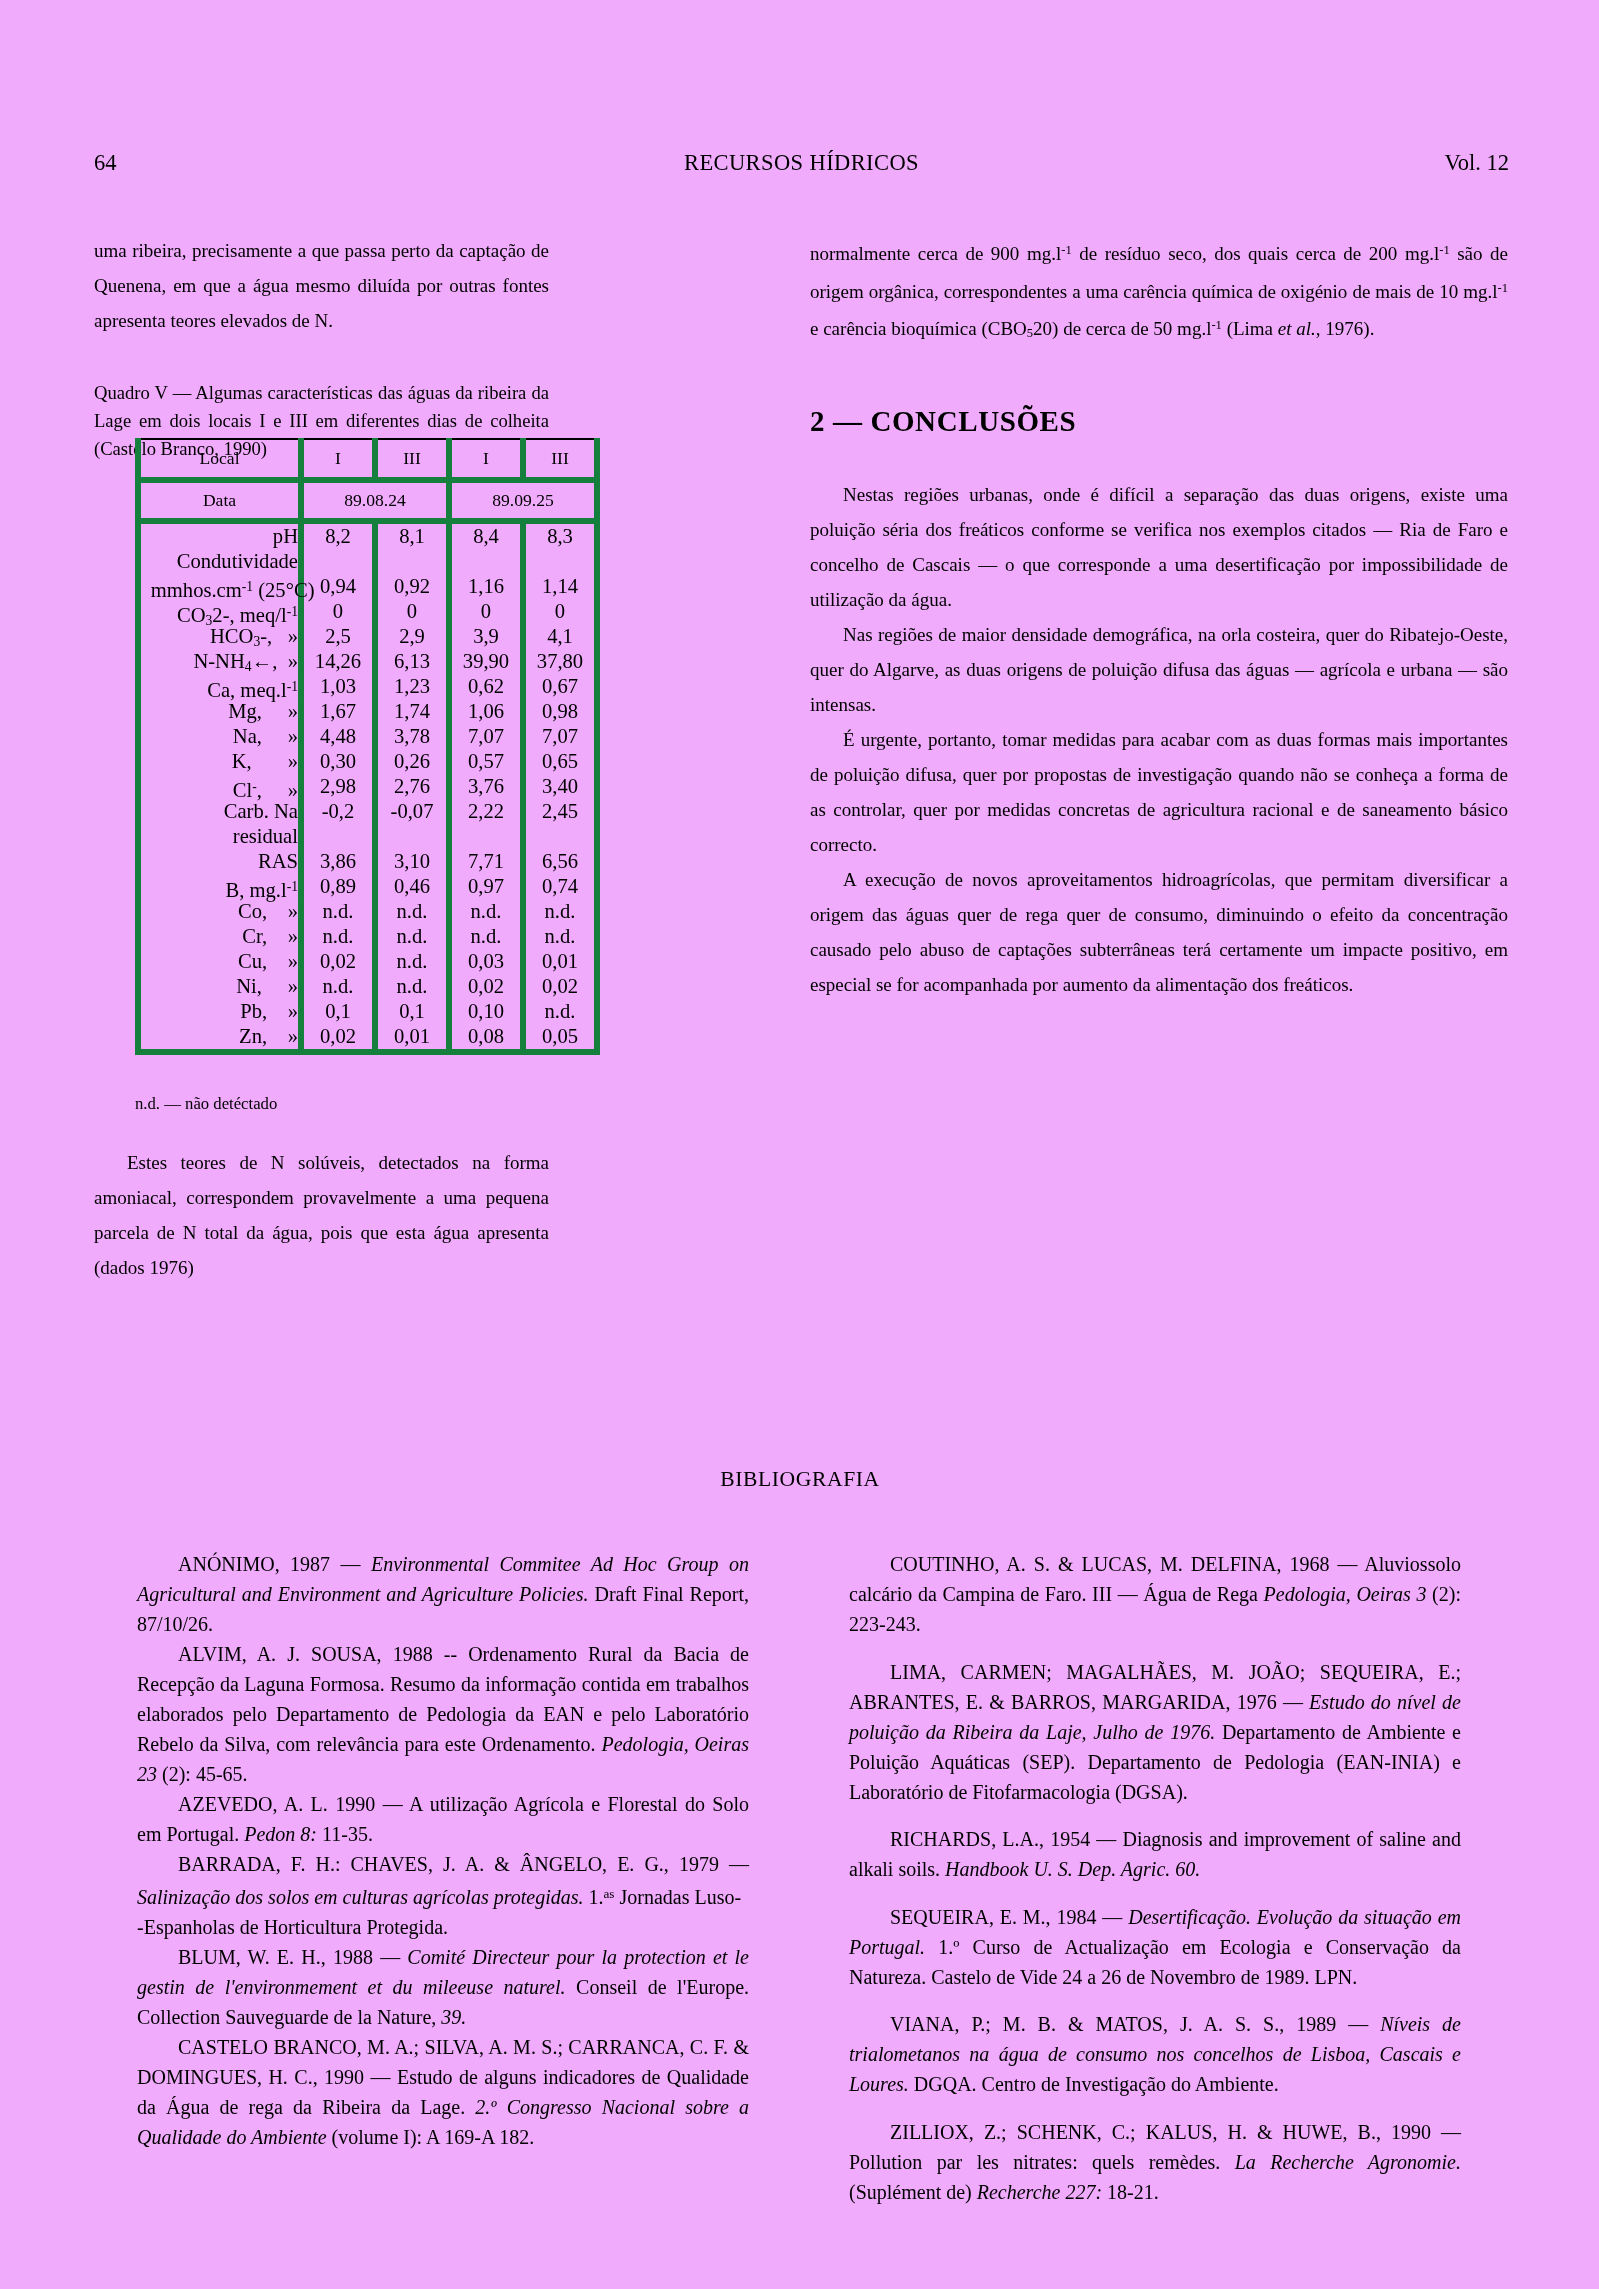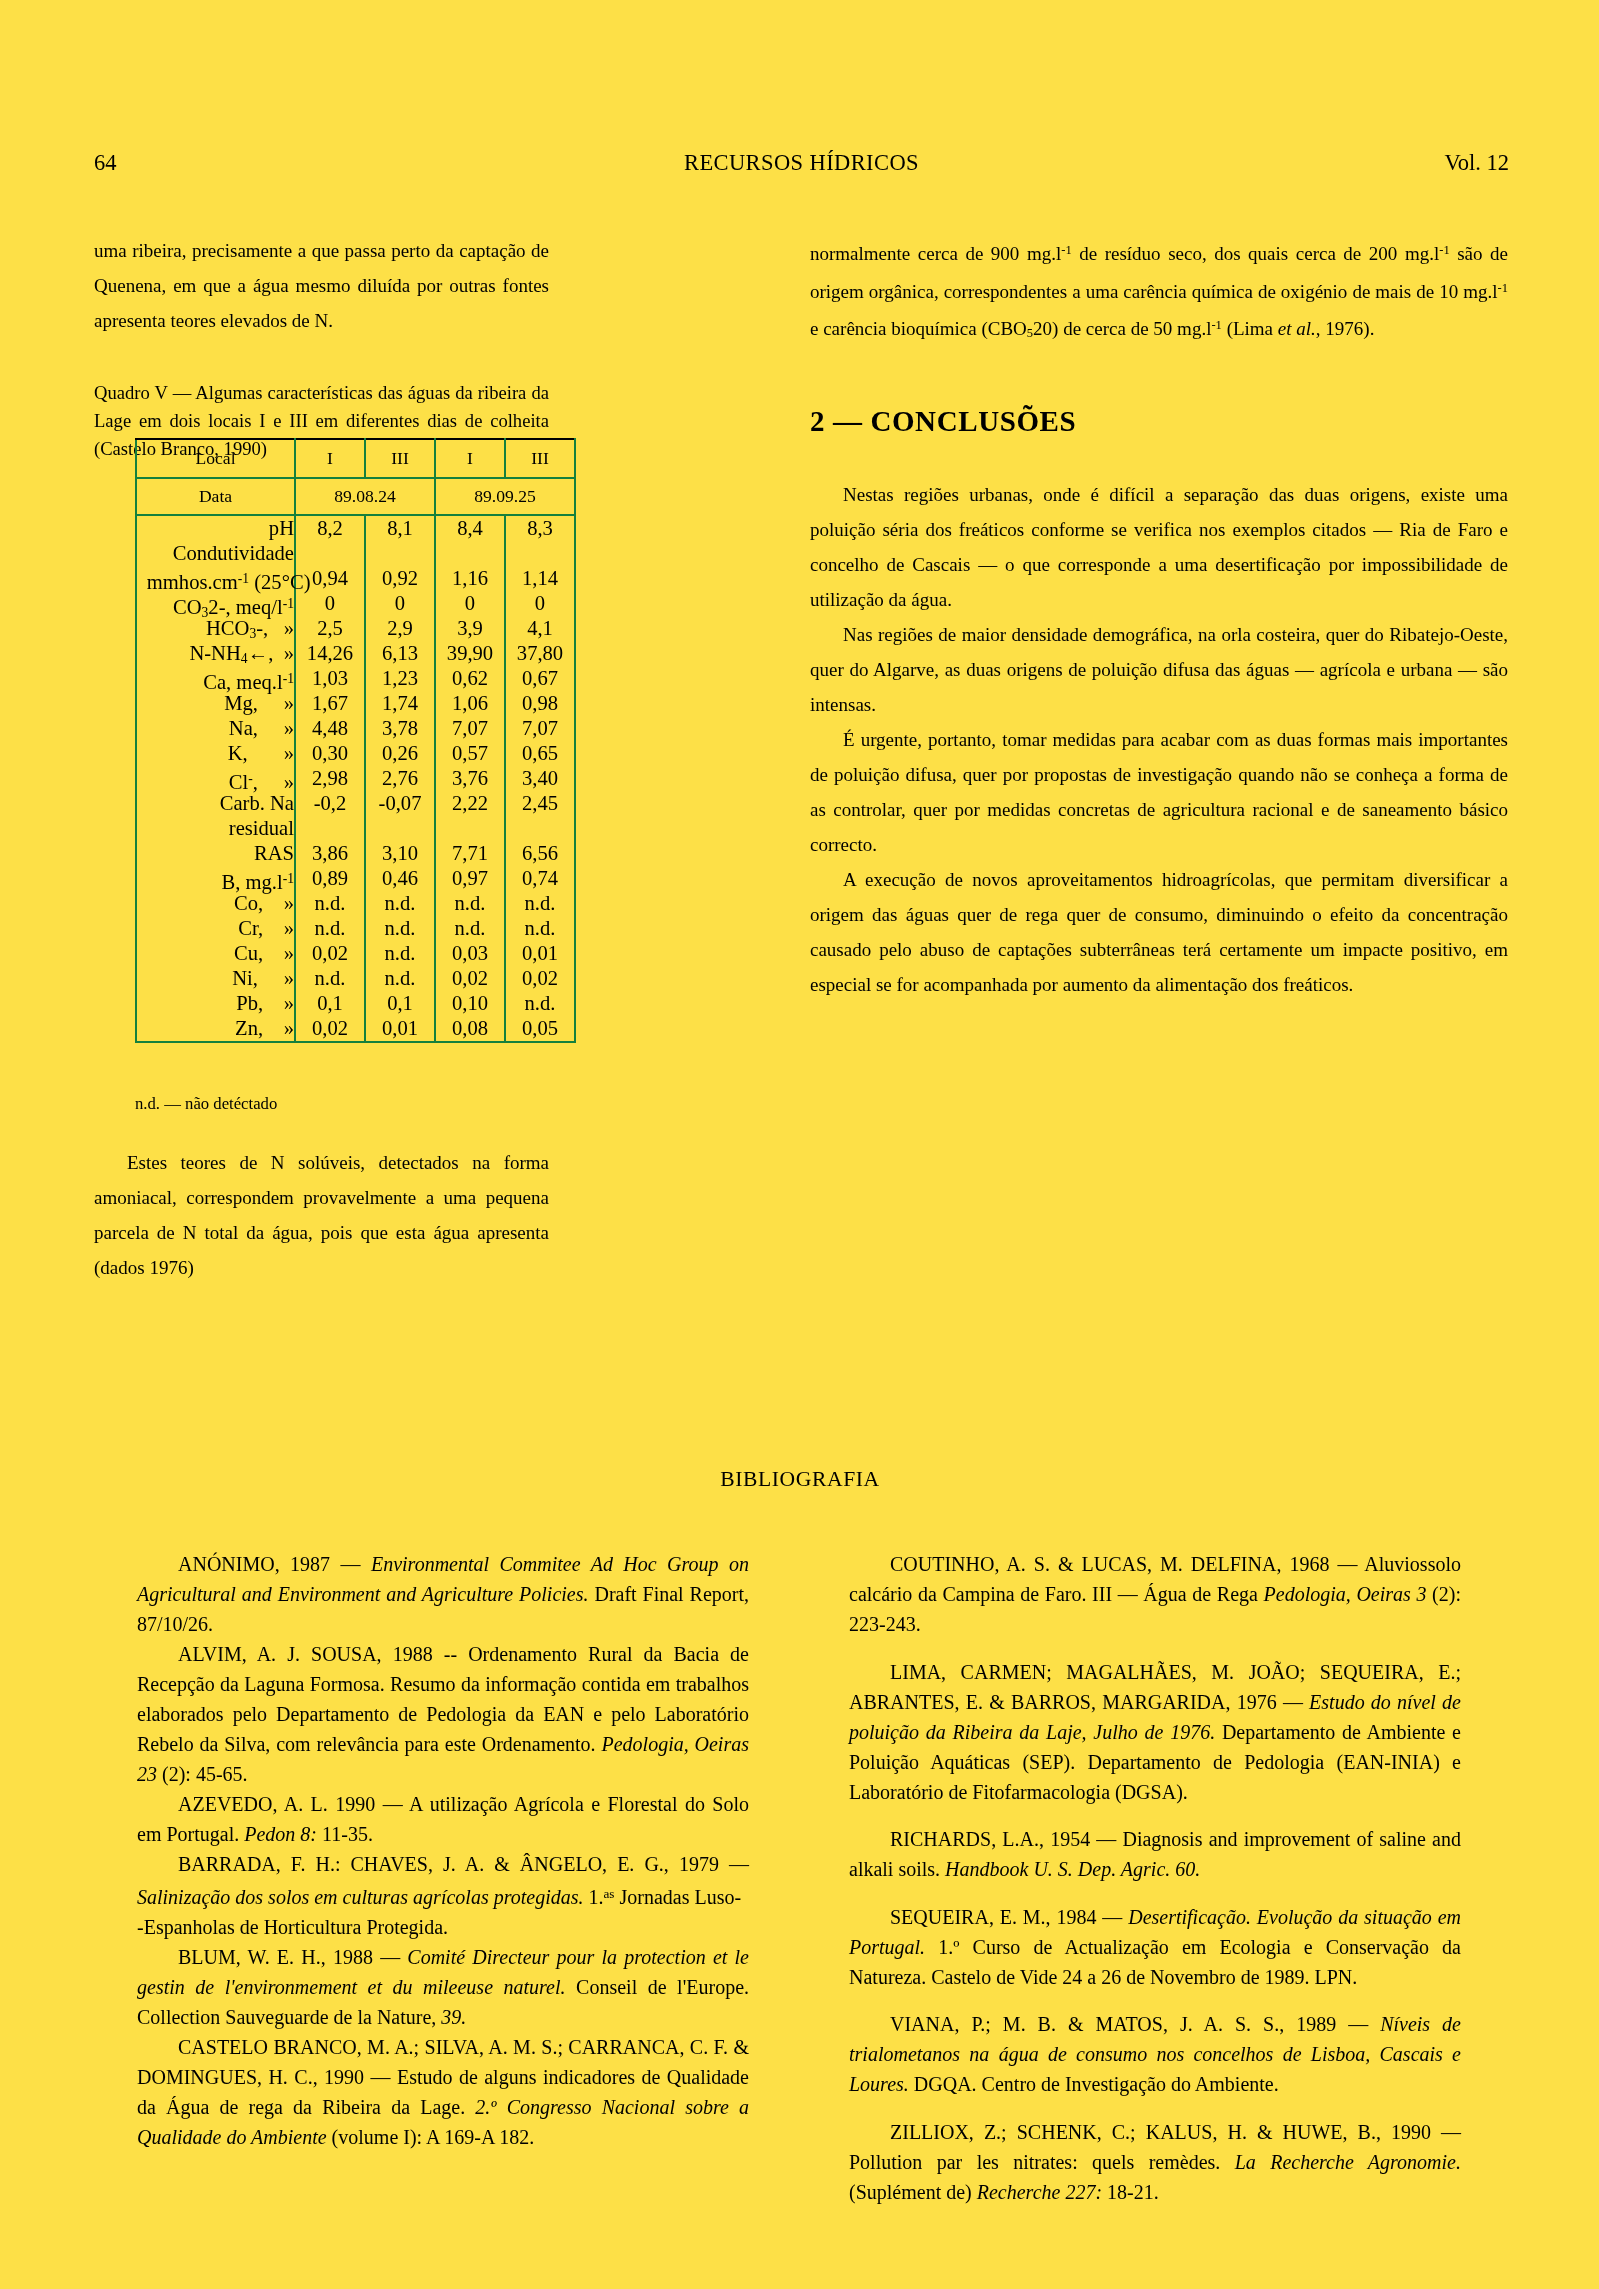--- a/index.html
+++ b/index.html
@@ -13,21 +13,21 @@
     font-family: "Liberation Serif", serif;
     color: #000000;
     position: relative;
     overflow: hidden;
   }
   .page {
     position: absolute;
     top: 0; left: 0;
     width: 1600px;
     height: 2290px;
-    background: #fde047;
+    background: #f0abfc;
   }
 
   
   .runhead {
     position: absolute;
     top: 149px;
     left: 94px;
     width: 1415px;
     height: 27.4px;
     font-size: 23.5px;
@@ -95,21 +95,21 @@
     top: 438px;
     width: 427px;
   }
   table.quadro {
     border-collapse: collapse;
     width: 427px;
     table-layout: fixed;
     font-size: 19px;
   }
   table.quadro td, table.quadro th {
-    border: 2px solid #15803d;
+    border: 6px solid #15803d;
     padding: 0;
     font-weight: normal;
     vertical-align: middle;
   }
   table.quadro .outer-top td { border-top: 2.9px solid #000; }
   .qhdr td {
     text-align: center;
     height: 37px;
     font-size: 17.6px;
   }

